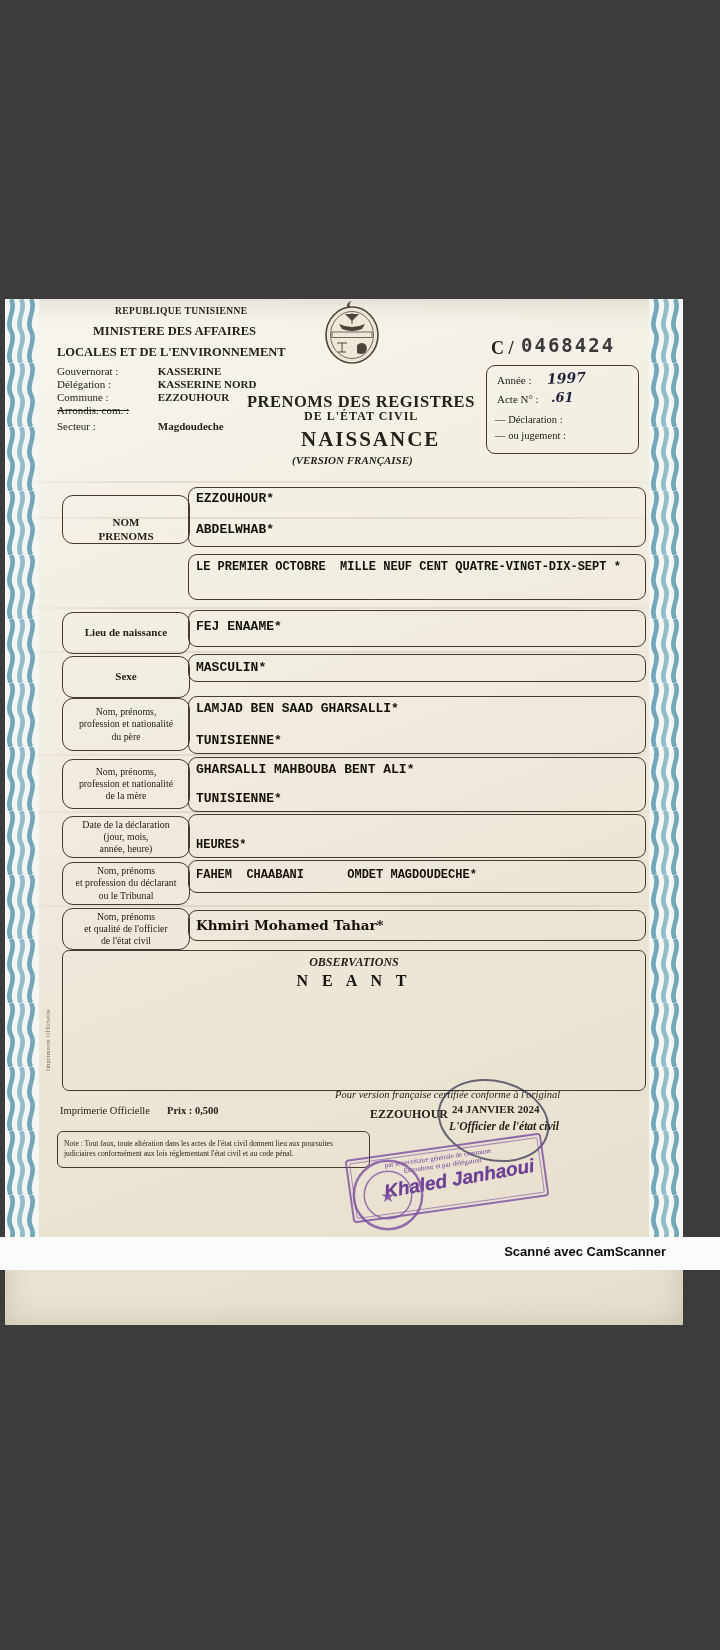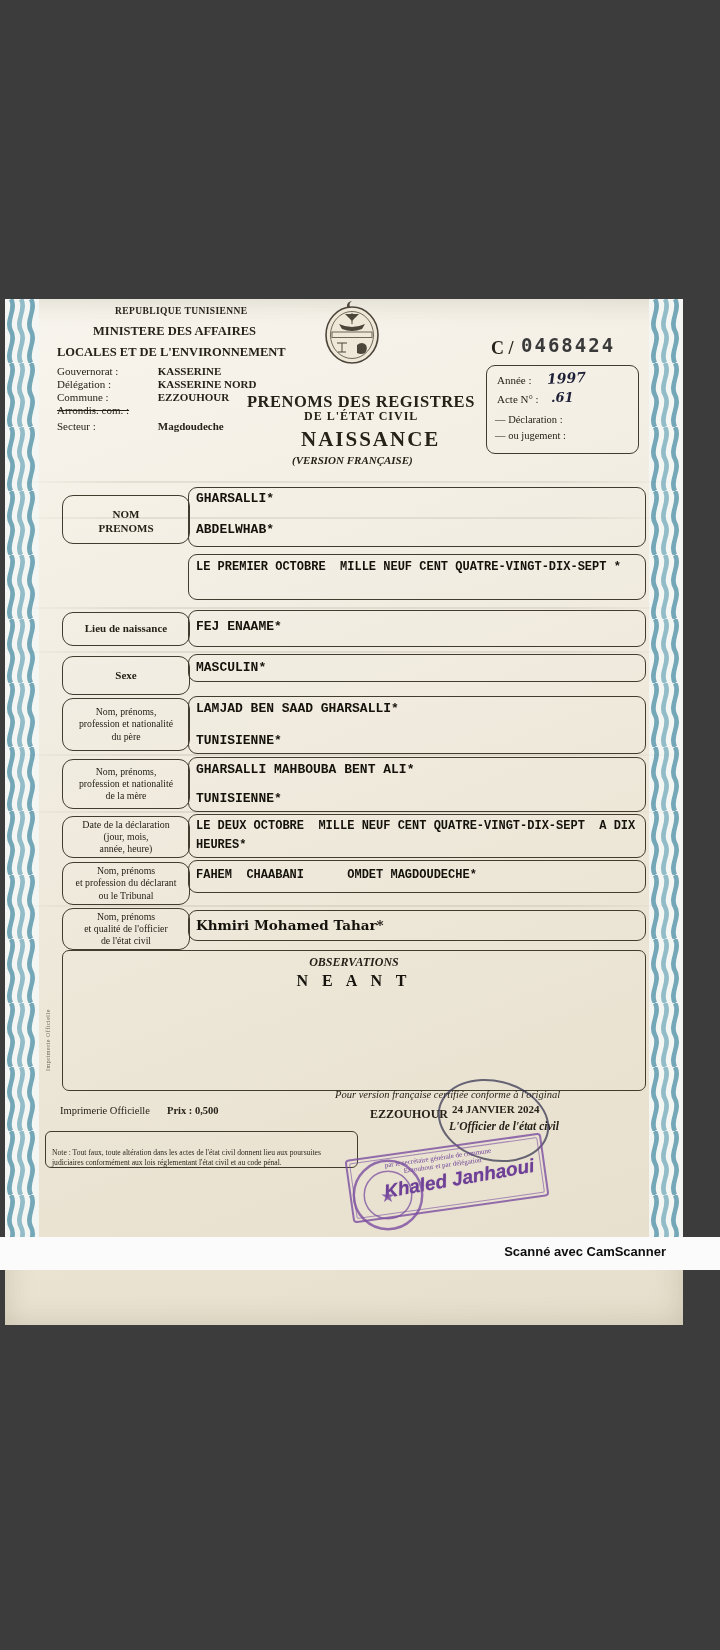--- a/index.html
+++ b/index.html
@@ -19,38 +19,38 @@
   .ptxt { position:absolute; color:#262219; white-space:nowrap; }
   .b { font-weight:700; }
   .it { font-style:italic; }
 
   .afield { position:absolute; left:52px; font-size:11px; color:#262219; white-space:nowrap; }
   .afl { display:inline-block; width:98px; }
   .afv { font-weight:700; }
   .strike { text-decoration:line-through; }
 
   .lbox { position:absolute; left:57px; width:128px; border:1.6px solid #423c2f; border-radius:11px;
-    display:flex; flex-direction:column; justify-content:center; align-items:center; padding:12px; }
+    display:flex; flex-direction:column; justify-content:center; align-items:center; padding:20px; }
   .lb-spread { justify-content:space-around; }
   .vbox { position:absolute; left:183px; width:458px; border:1.6px solid #423c2f; border-radius:9px; }
   .ll { color:#262219; line-height:1.25; font-size:9.8px; text-align:center; white-space:nowrap; }
   .llb { font-weight:700; font-size:11px; }
   .tv { position:absolute; font-family:"Liberation Mono", monospace; font-weight:700;
     color:#15120c; white-space:pre; }
   .hv { position:absolute; font-family:"DejaVu Serif", serif; font-weight:700; color:#15120c; white-space:pre; }
 
   .actbox { position:absolute; left:481px; top:66px; width:153px; height:89px;
     border:1.6px solid #423c2f; border-radius:9px; }
   .obsbox { position:absolute; left:57px; top:651px; width:584px; height:141px;
     border:1.6px solid #423c2f; border-radius:7px; text-align:center; }
 
   .hand { font-family:"DejaVu Serif", serif; font-style:italic; font-weight:700; color:#1e2038; }
 
-  .notebox { position:absolute; left:40px; top:832px; width:313px; height:37px;
-    border:1.1px solid #423c2f; border-radius:6px; padding:16px 6px;
+  .notebox { position:absolute; left:52px; top:832px; width:313px; height:37px;
+    border:1.1px solid #423c2f; border-radius:6px; padding:7px 6px;
     font-size:7.6px; line-height:1.3; color:#2a261d; text-align:left; }
 
   .penellipse { position:absolute; left:432px; top:781px; width:113px; height:81px;
     border:2px solid rgba(45,45,75,.7); border-radius:50%; transform:rotate(14deg); }
 
   .rstamp { position:absolute; left:343px; top:847px; width:198px; height:64px;
     transform:rotate(-8deg); border:2px solid rgba(122,77,160,.8); border-radius:4px; padding:2px; }
   .rstamp-inner { width:100%; height:100%; border:1.2px solid rgba(122,77,160,.6);
     border-radius:2px; color:#6d3f96; overflow:hidden; }
   .rs-l1 { font-size:7px; margin-top:2px; padding-left:34px; white-space:nowrap; }
@@ -155,21 +155,21 @@
     <div class="ptxt hand" style="left:64px;top:24px;font-size:13px">.61</div>
     <div class="ptxt" style="left:8px;top:48px;font-size:10.5px">— Déclaration :</div>
     <div class="ptxt" style="left:8px;top:64px;font-size:10.5px">— ou jugement :</div>
   </div>
 
   <div class="lbox lb-spread" style="top:196px;height:49px">
     <div class="ll llb">NOM</div>
     <div class="ll llb">PRENOMS</div>
   </div>
   <div class="vbox" style="top:188px;height:60px">
-    <div class="tv" style="left:7px;top:3px;font-size:13px">GHARSALLI*</div>
+    <div class="tv" style="left:7px;top:3px;font-size:13px">EZZOUHOUR*</div>
     <div class="tv" style="left:7px;top:34px;font-size:13px">ABDELWHAB*</div>
   </div>
 
   <div class="vbox" style="top:255px;height:46px">
     <div class="tv" style="left:7px;top:5px;font-size:12px">LE PREMIER OCTOBRE  MILLE NEUF CENT QUATRE-VINGT-DIX-SEPT *</div>
   </div>
 
   <div class="lbox" style="top:313px;height:34px">
     <div class="ll llb">Lieu de naissance</div>
   </div>
@@ -203,21 +203,20 @@
     <div class="tv" style="left:7px;top:4px;font-size:13px">GHARSALLI MAHBOUBA BENT ALI*</div>
     <div class="tv" style="left:7px;top:33px;font-size:13px">TUNISIENNE*</div>
   </div>
 
   <div class="lbox" style="top:517px;height:42px">
     <div class="ll" style="font-size:10px">Date de la déclaration</div>
     <div class="ll">(jour, mois,</div>
     <div class="ll">année, heure)</div>
   </div>
   <div class="vbox" style="top:515px;height:44px">
-    <div class="tv" style="left:7px;top:4px;font-size:12px">LE DEUX OCTOBRE  MILLE NEUF CENT QUATRE-VINGT-DIX-SEPT  A DIX</div>
     <div class="tv" style="left:7px;top:23px;font-size:12px">HEURES*</div>
   </div>
 
   <div class="lbox" style="top:563px;height:43px">
     <div class="ll">Nom, prénoms</div>
     <div class="ll">et profession du déclarant</div>
     <div class="ll">ou le Tribunal</div>
   </div>
   <div class="vbox" style="top:561px;height:33px">
     <div class="tv" style="left:7px;top:7px;font-size:12px">FAHEM  CHAABANI      OMDET MAGDOUDECHE*</div>

